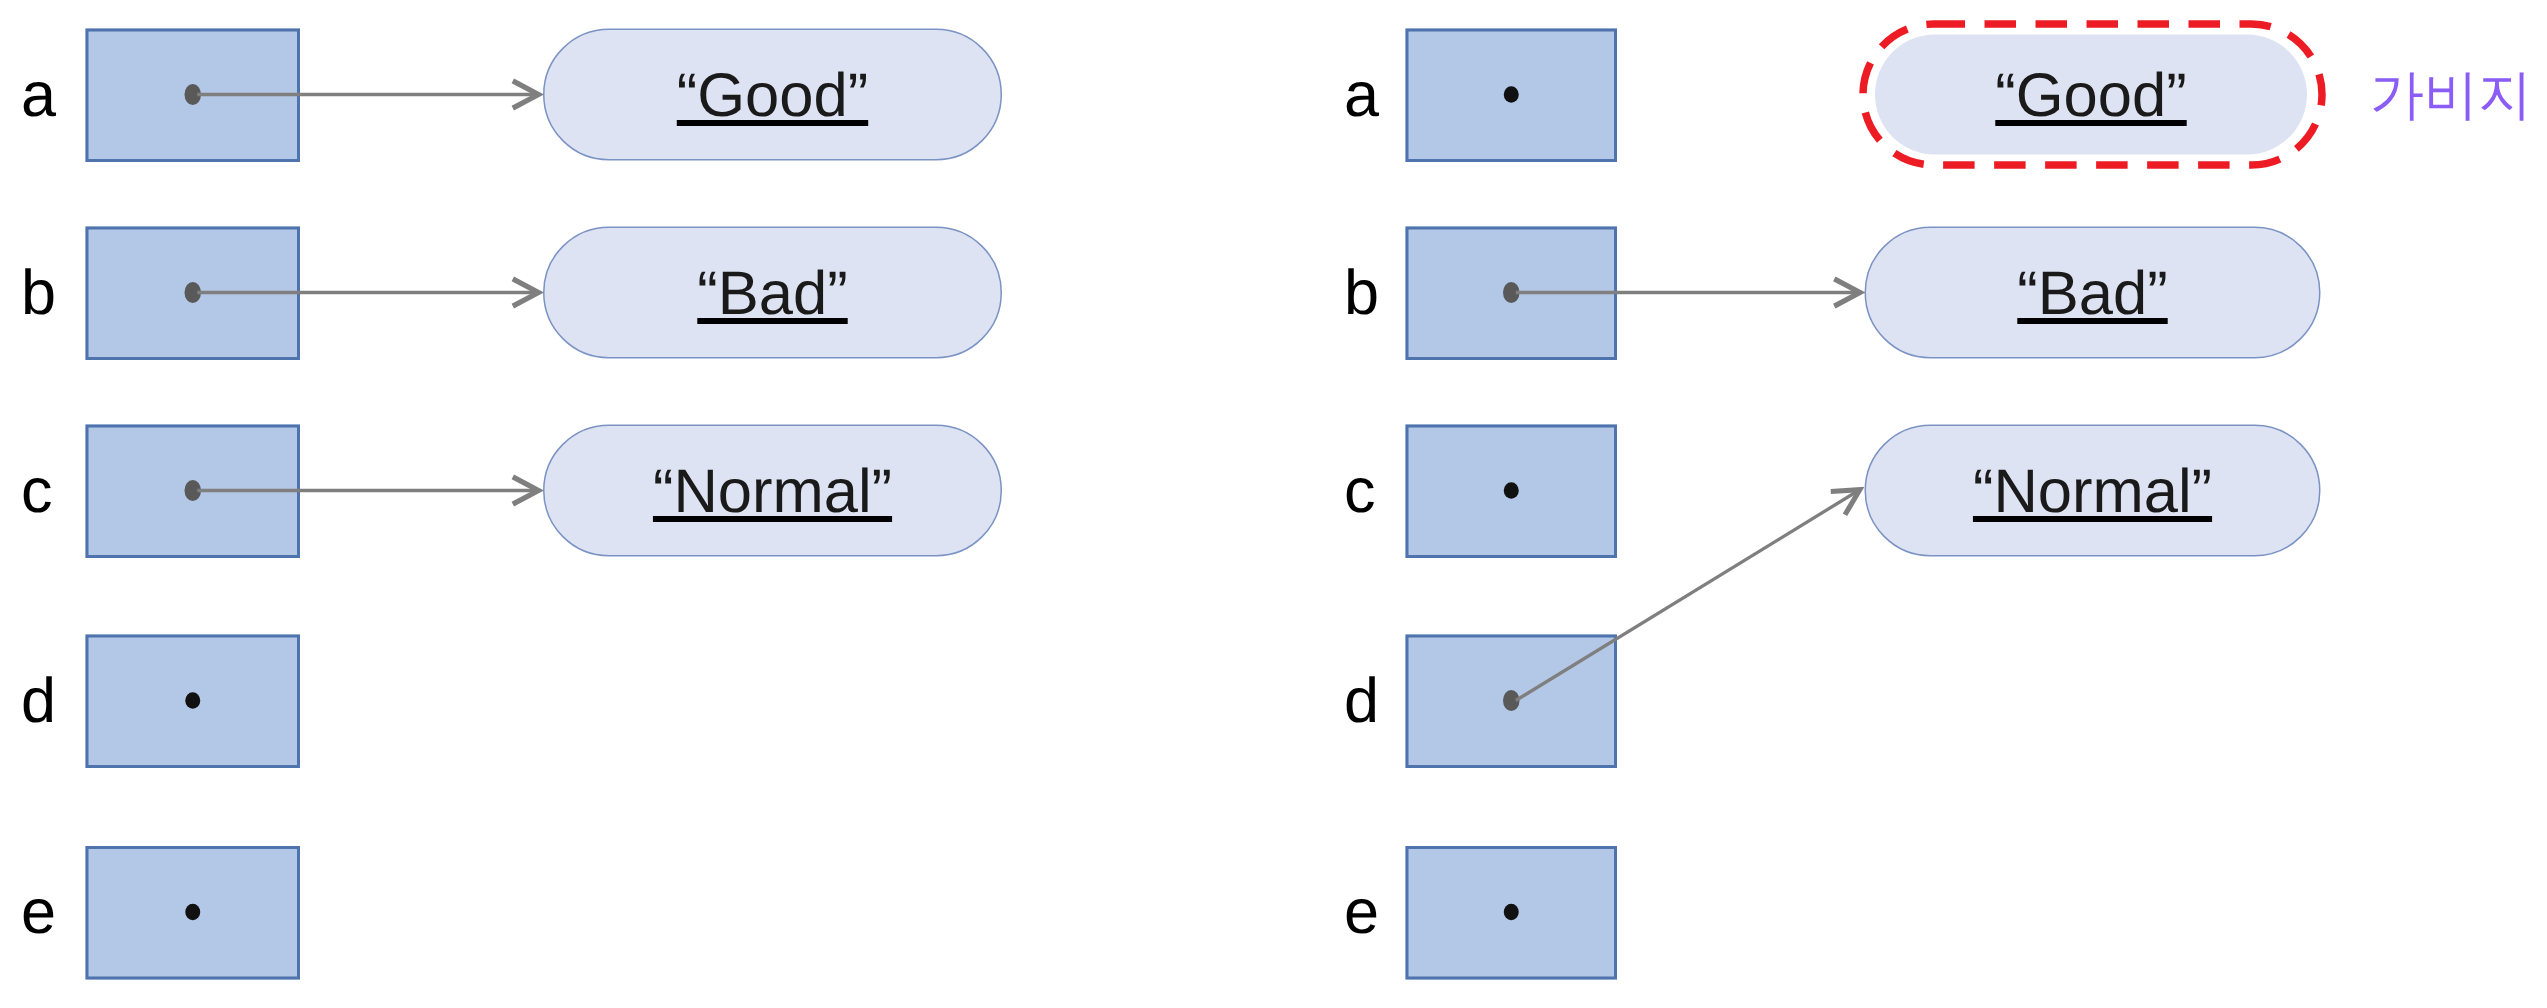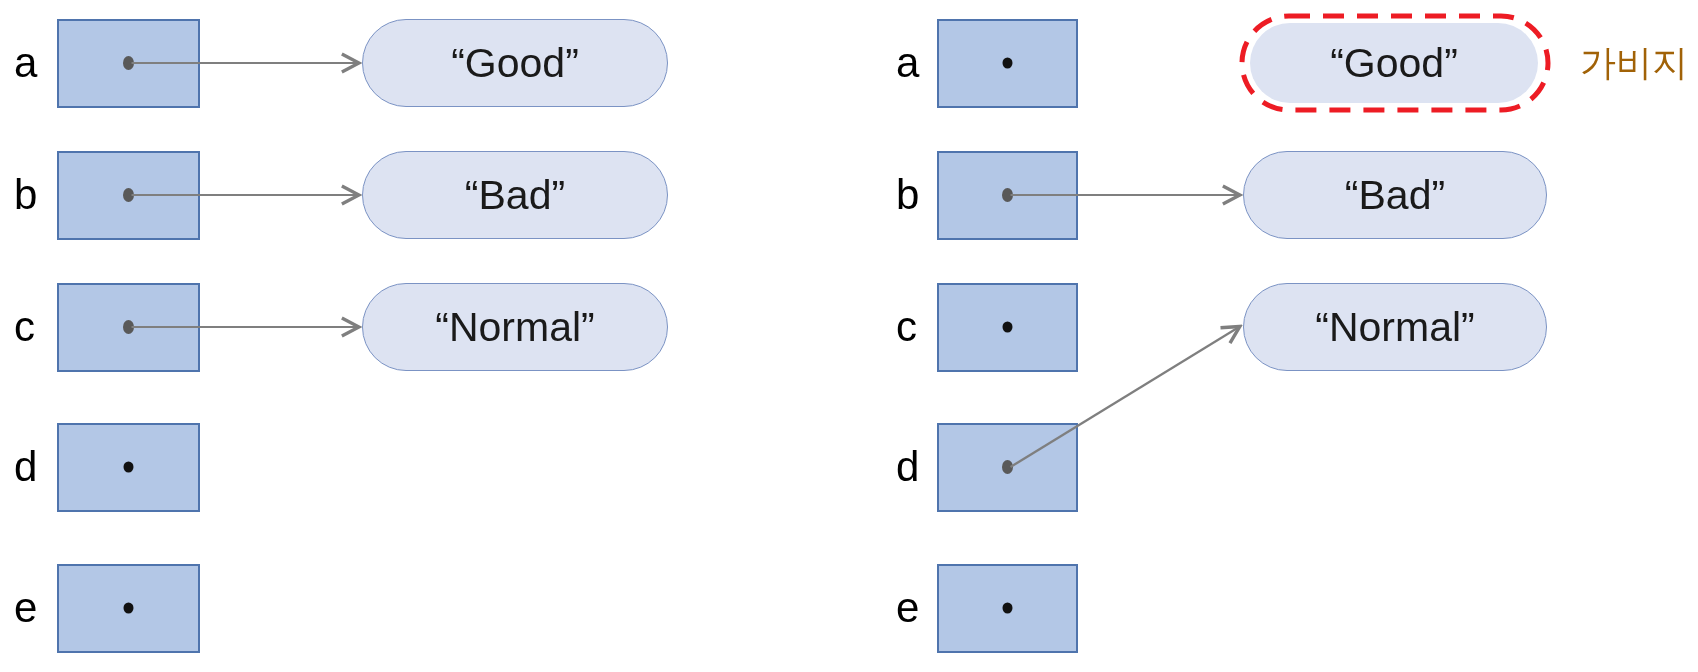--- a/index.html
+++ b/index.html
@@ -19,30 +19,30 @@
     position:absolute;
     background:var(--box-fill);
     border:2px solid var(--box-border);
     box-sizing:border-box;
   }
   .pill{
     position:absolute;
     background:var(--pill-fill);
     border:1.5px solid var(--pill-border);
     box-sizing:border-box;
-    display:flex;align-items:center;justify-content:center;
+    display:flex;align-items:center;justify-content:center;text-decoration:underline;
   }
   .pill.garbage{border:none;}
   .pill .pill-text{
     font-size:41px;color:var(--text-color);line-height:1;white-space:nowrap;
   }
   .annotation{
     position:absolute;
     height:52px;display:flex;align-items:center;
-    font-size:36px;color:#a16207;line-height:1;white-space:nowrap;
+    font-size:36px;color:#8b5cf6;line-height:1;white-space:nowrap;
   }
   #overlay{
     position:absolute;left:0;top:0;width:1698px;height:672px;
     pointer-events:none;
   }
 </style>
 </head>
 <body>
 
 <div id="stage">

